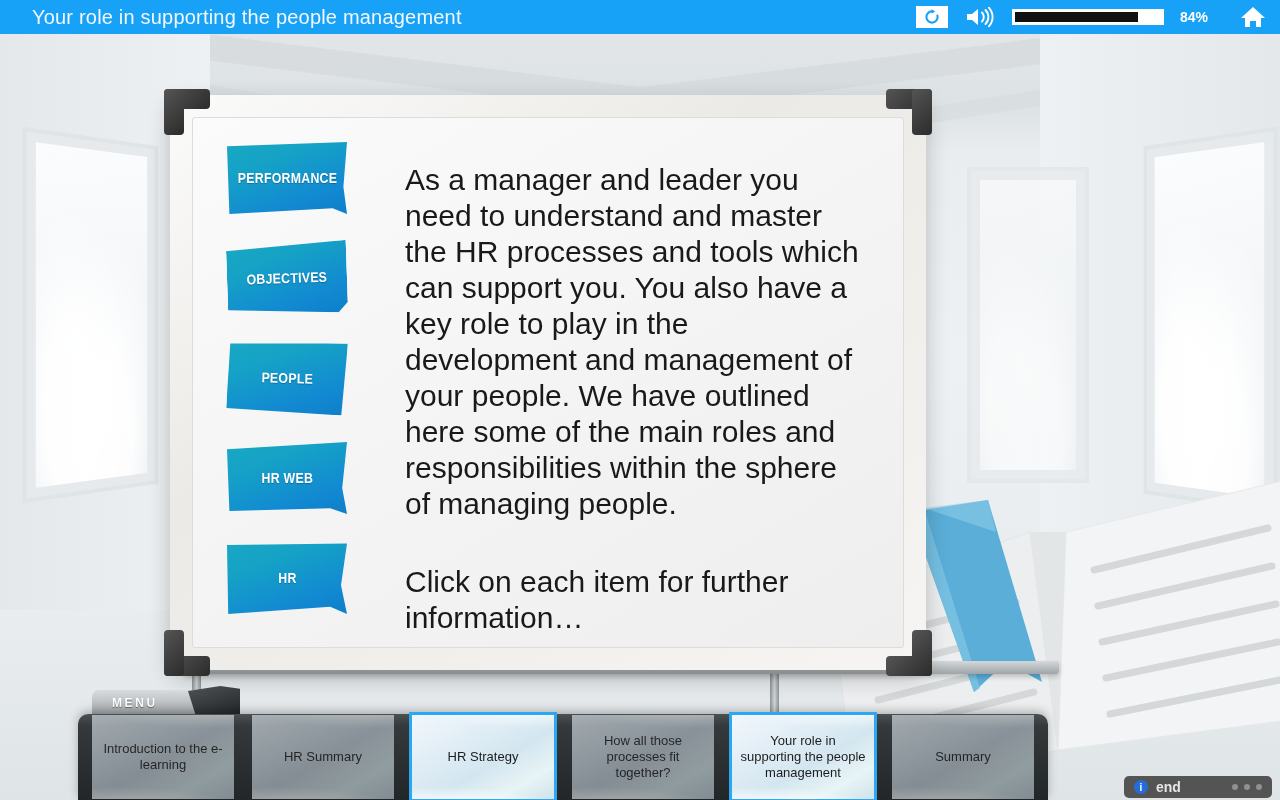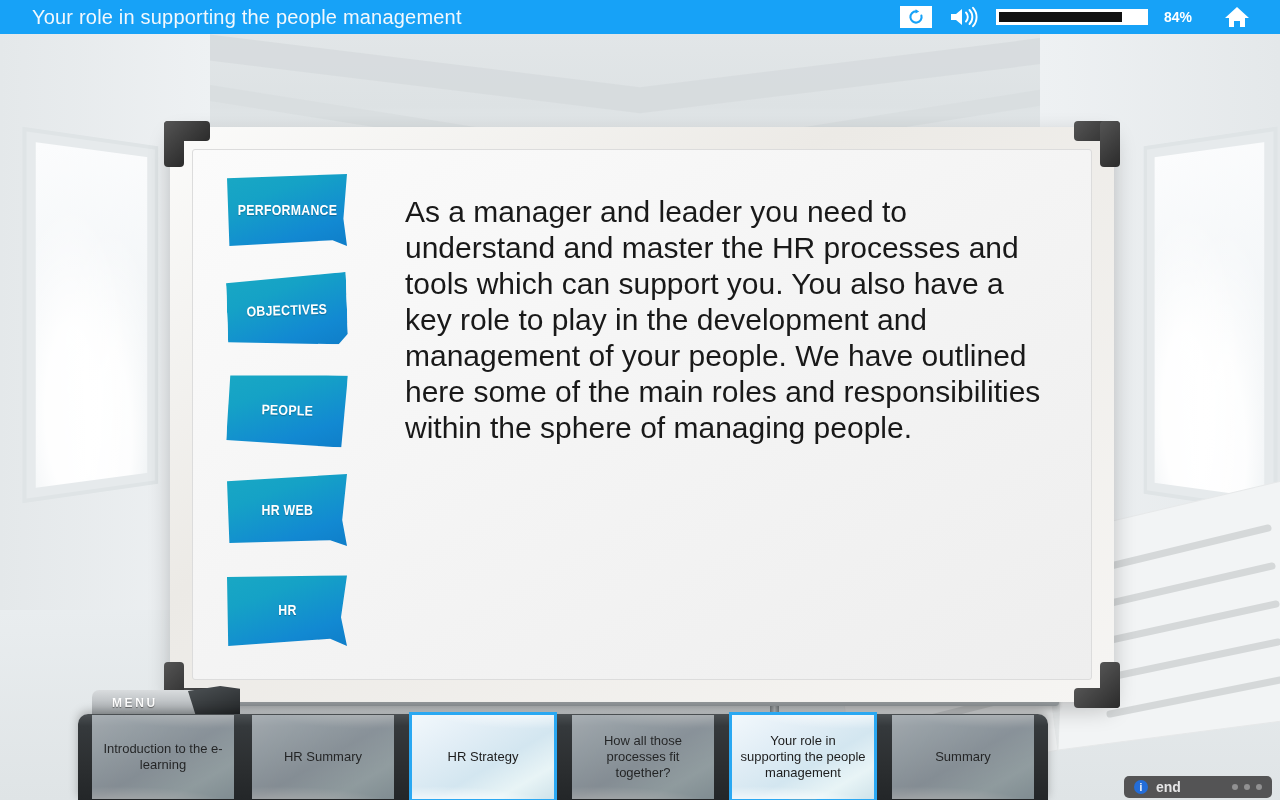--- a/index.html
+++ b/index.html
@@ -27,38 +27,38 @@
     background:radial-gradient(ellipse at 30% 78%, rgba(255,255,255,.95) 0 22%, rgba(255,255,255,0) 55%),
                radial-gradient(ellipse at 66% 88%, rgba(255,255,255,.9) 0 20%, rgba(255,255,255,0) 52%);}
   .floor { position:absolute; left:0; bottom:0; width:1280px; height:190px;
     background:linear-gradient(180deg,#e9edef,#dfe4e6); }
 
   
   .header { position:absolute; left:0; top:0; width:1280px; height:34px;
     background:#17a2f7; display:flex; align-items:center; z-index:40; }
   .hdr-title { color:#f2f8fd; font-size:20px; padding-left:32px;
     letter-spacing:.2px; white-space:nowrap; flex:1; }
-  .hdr-ctrls { display:flex; align-items:center; gap:16px; padding-right:24px; }
+  .hdr-ctrls { display:flex; align-items:center; gap:16px; padding-right:8px; }
   .replay-btn { width:32px; height:22px; background:#fff; display:flex;
     align-items:center; justify-content:center; }
   .replay-btn svg { display:block; }
   .spk svg { display:block; }
   .prog-wrap { width:152px; height:16px; background:#fff; padding:3px;
     display:flex; align-items:center; }
   .prog-fill { height:100%; background:#111; }
   .prog-pct { color:#fff; font-size:14px; font-weight:bold; min-width:38px; }
   .home-btn { width:38px; height:34px; display:flex; align-items:center;
     justify-content:center; }
 
   
   .book { position:absolute; right:-10px; bottom:0px; width:470px; height:380px;
     z-index:5; }
 
   
-  .wb { position:absolute; left:170px; top:95px; width:944px; height:575px; z-index:10;margin-top:32px; }
+  .wb { position:absolute; left:170px; top:95px; width:756px; height:575px; z-index:10; }
   .wb-tray { position:absolute; left:14px; top:566px; width:875px; height:13px;
     background:linear-gradient(180deg,#d4d8da,#9ea4a7); border-radius:0 0 3px 3px;
     box-shadow:0 3px 5px rgba(0,0,0,.2); }
   .wb-leg { position:absolute; background:linear-gradient(90deg,#8d9396,#cfd4d6,#8d9396); }
   .wb-frame { position:absolute; inset:0;
     background:linear-gradient(145deg,#fbfbfa 0%,#eceae6 38%,#f6f5f3 100%);
     border-radius:10px; box-shadow:0 8px 22px rgba(0,0,0,.22); }
   .wb-surface { position:absolute; left:22px; top:22px; right:22px; bottom:22px;
     background:linear-gradient(150deg,#fbfbfb 0%,#f4f4f4 50%,#eeeeee 100%);
     border:1px solid #dcdcdc; border-radius:3px; }
@@ -262,20 +262,21 @@
           </div>
           <div class="note s3">
             <div class="shape">
                 <span>HR</span>
               </div>
           </div>
         </div>
 
         <div class="wb-text">
           <p>As a manager and leader you need to understand and master the HR processes and tools which can support you. You also have a key role to play in the development and management of your people. We have outlined here some of the main roles and responsibilities within the sphere of managing people.</p>
+          <p class="second">Click on each item for further information…</p>
         </div>
 
       </div>
     </div>
   </div>
 
   <div class="menubar">
     <div class="menu-tab">
       <span>MENU</span>
     </div>

